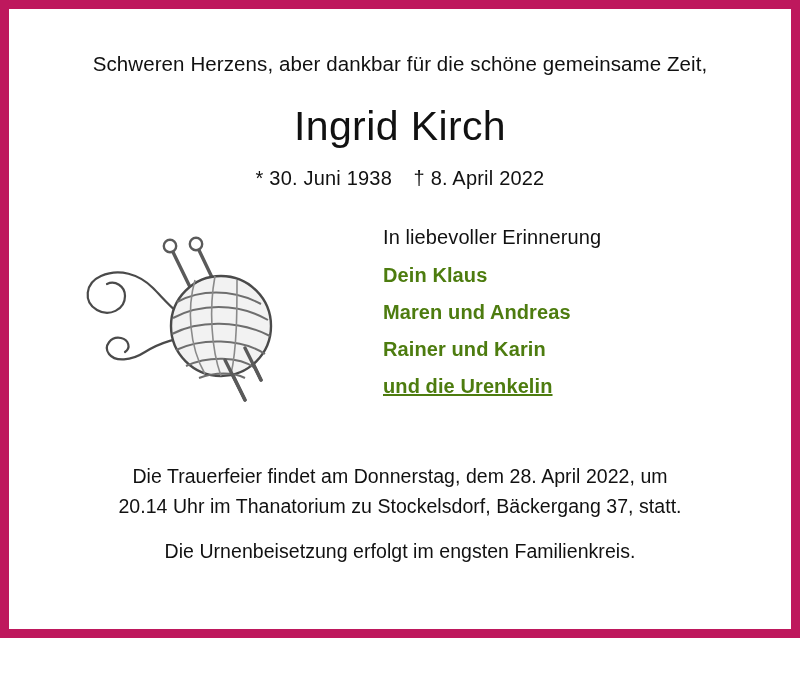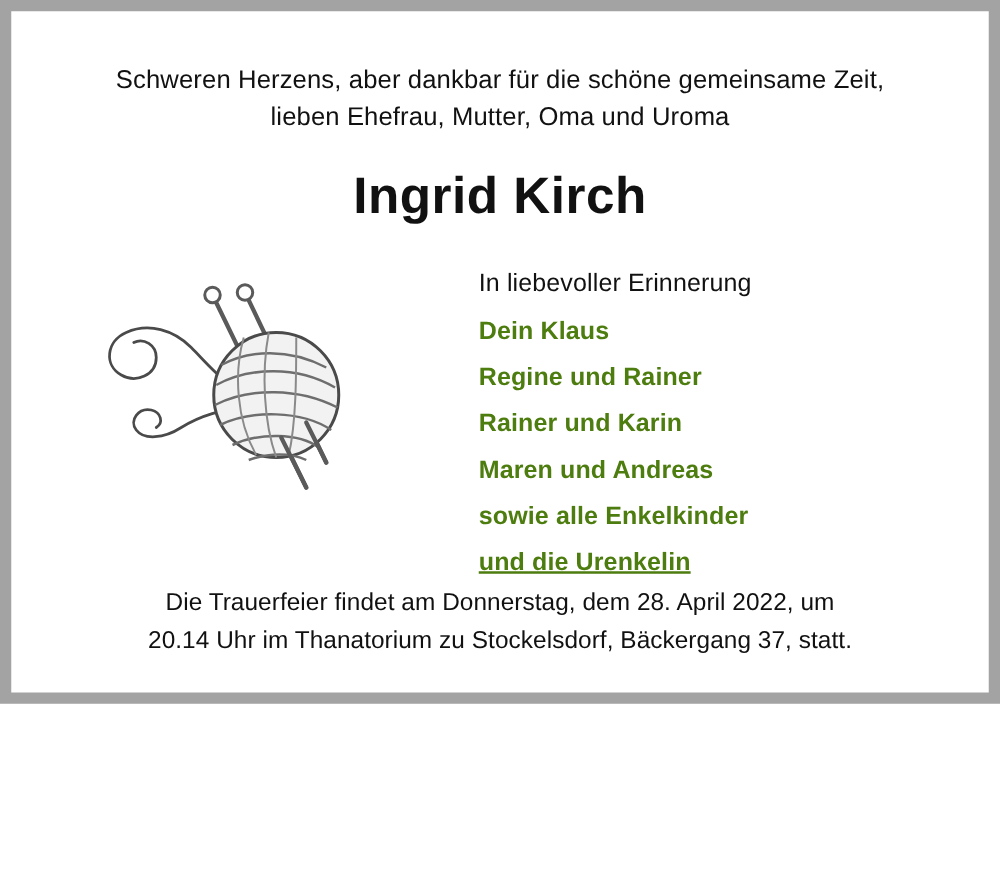--- a/index.html
+++ b/index.html
@@ -11,41 +11,41 @@
     width: 800px;
     height: 695px;
     font-family: "Liberation Sans", sans-serif;
     color: #1a1a1a;
     overflow: hidden;
   }
   .obituary {
     position: relative;
     box-sizing: border-box;
     width: 800px;
-    height: 563px;
+    height: 638px;
     background: #ffffff;
-    border: 9px solid #a3a3a3;
+    border: 9px solid #be185d;
     padding: 34px 40px 9px 40px;
     display: flex;
     flex-direction: column;
     align-items: center;
   }
   .intro {
     text-align: center;
     font-size: 20.5px;
     line-height: 1.47;
     color: #111111;
     letter-spacing: 0.1px;
     margin-top: 6px;
   }
   .intro div { white-space: nowrap; }
 
   .name {
     font-size: 41px;
-    font-weight: bold;
+    font-weight: normal;
     color: #111111;
     letter-spacing: 0.4px;
     margin-top: 24px;
     text-align: center;
   }
   .dates {
     font-size: 20px;
     color: #111111;
     margin-top: 17px;
     text-align: center;
@@ -89,42 +89,46 @@
     color: #4d7c0f;
     line-height: 1.0;
     margin-bottom: 17px;
     letter-spacing: 0.1px;
   }
   .survivors .member:last-child { margin-bottom: 0; text-decoration: underline; }
 
   .footer {
     width: 100%;
     text-align: center;
-    margin-top: 8px;
+    margin-top: 30px;
   }
   .footer .line {
     font-size: 19.5px;
     line-height: 1.52;
     color: #111111;
     letter-spacing: 0.05px;
   }
   .footer .gap { height: 16px; }
 </style>
 </head>
 <body>
 
 <div class="obituary">
 
   <div class="intro">
     <div>Schweren Herzens, aber dankbar für die schöne gemeinsame Zeit,</div>
-    <div>lieben Ehefrau, Mutter, Oma und Uroma</div>
   </div>
 
   <div class="name">Ingrid Kirch</div>
 
+  <div class="dates">
+    <span>* 30. Juni 1938</span>
+    <span class="sep"></span>
+    <span>† 8. April 2022</span>
+  </div>
 
   <div class="middle">
 
     <div class="illustration">
       <svg width="300" height="190" viewBox="0 0 300 190" xmlns="http://www.w3.org/2000/svg">
         <g fill="none" stroke="#4a4a4a" stroke-width="2.2" stroke-linecap="round">
 
           <path d="M150 95 C 130 88, 118 72, 104 58 C 90 44, 70 38, 52 46 C 36 53, 34 72, 48 80 C 60 87, 76 80, 76 66 C 76 56, 66 50, 58 54"></path>
           <path d="M150 105 C 128 108, 112 112, 96 122 C 82 131, 66 132, 60 124 C 54 116, 62 106, 72 108 C 80 110, 82 118, 76 122"></path>
         </g>
@@ -154,28 +158,27 @@
         <g stroke="#5a5a5a" stroke-width="3.4" stroke-linecap="round" fill="none">
           <line x1="176" y1="130" x2="196" y2="170"></line>
           <line x1="196" y1="118" x2="212" y2="150"></line>
         </g>
       </svg>
     </div>
 
     <div class="survivors">
       <div class="lead">In liebevoller Erinnerung</div>
       <div class="member">Dein Klaus</div>
-      <div class="member">Regine und Rainer</div>
+      <div class="member">Maren und Andreas</div>
       <div class="member">Rainer und Karin</div>
-      <div class="member">Maren und Andreas</div>
-      <div class="member">sowie alle Enkelkinder</div>
       <div class="member">und die Urenkelin</div>
     </div>
 
   </div>
 
   <div class="footer">
     <div class="line">Die Trauerfeier findet am Donnerstag, dem 28. April 2022, um</div>
     <div class="line">20.14 Uhr im Thanatorium zu Stockelsdorf, Bäckergang 37, statt.</div>
     <div class="gap"></div>
+    <div class="line">Die Urnenbeisetzung erfolgt im engsten Familienkreis.</div>
   </div>
 
 </div>
 
 </body></html>

